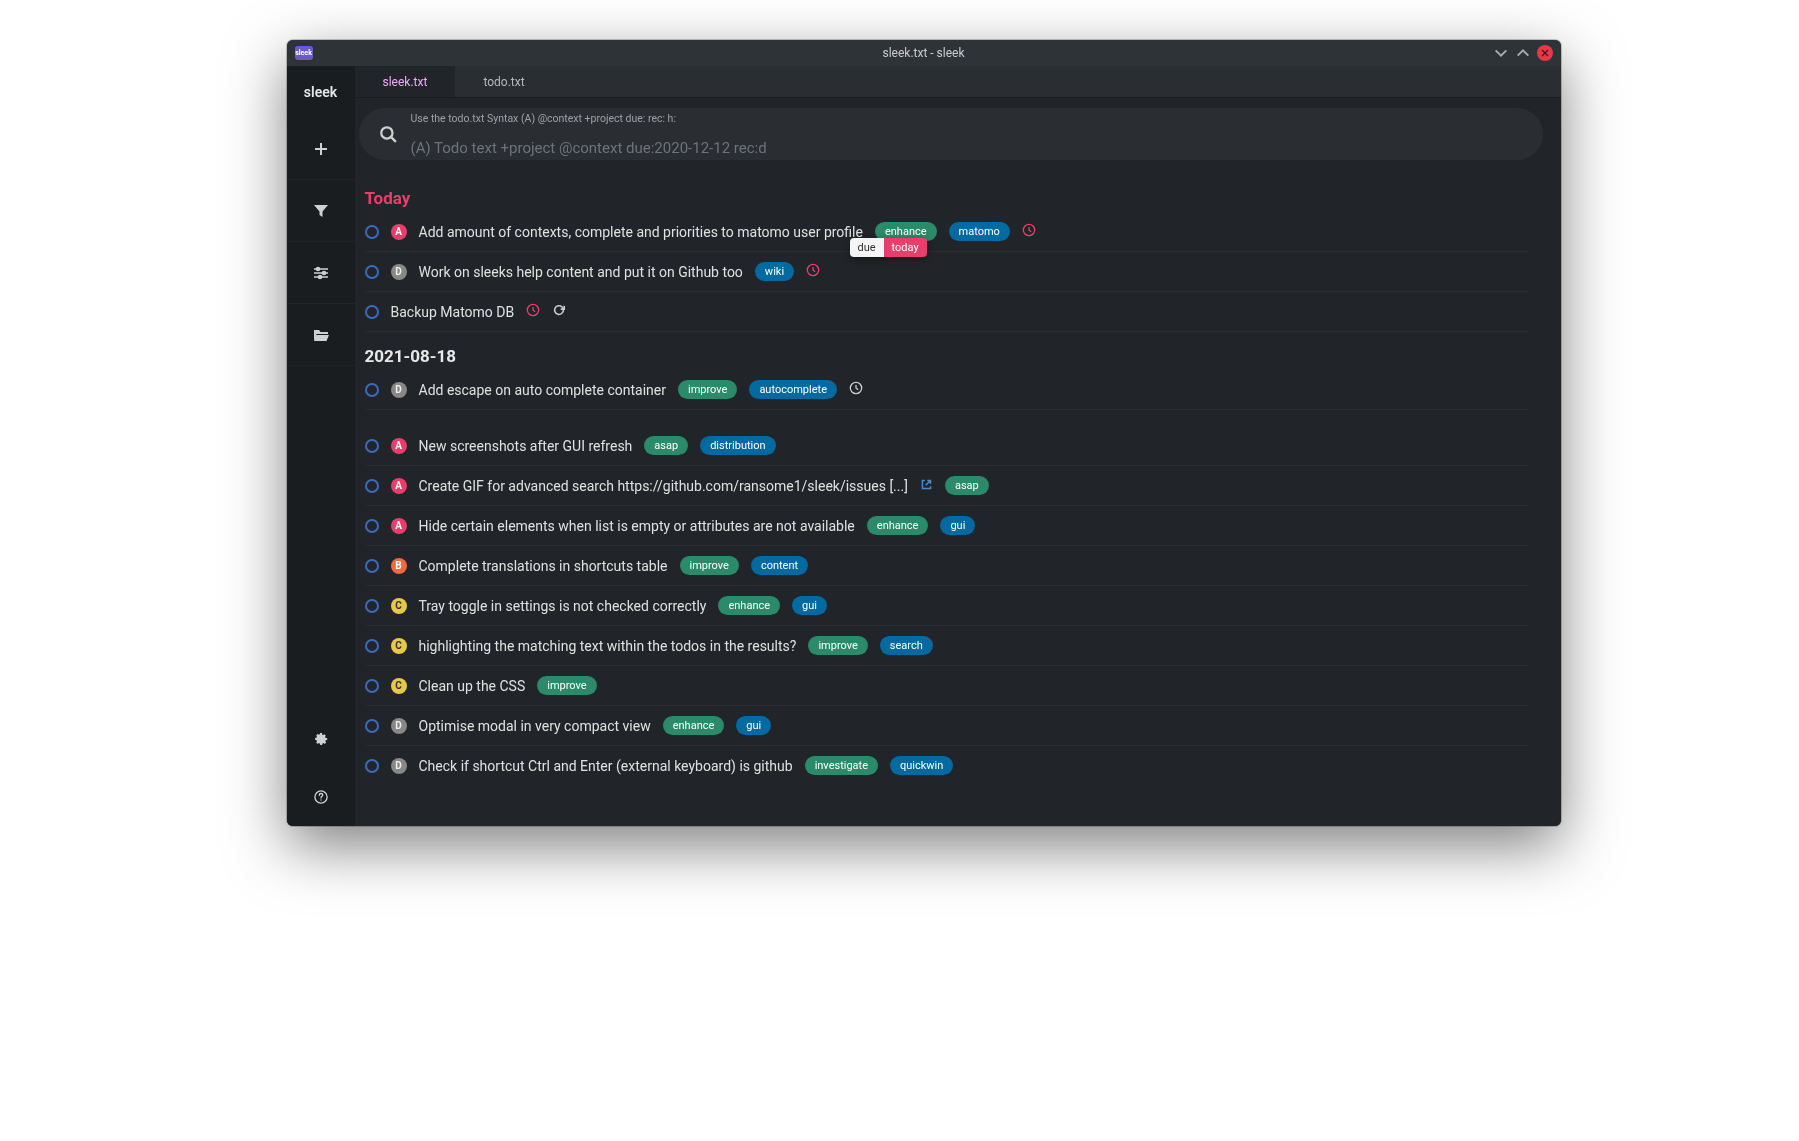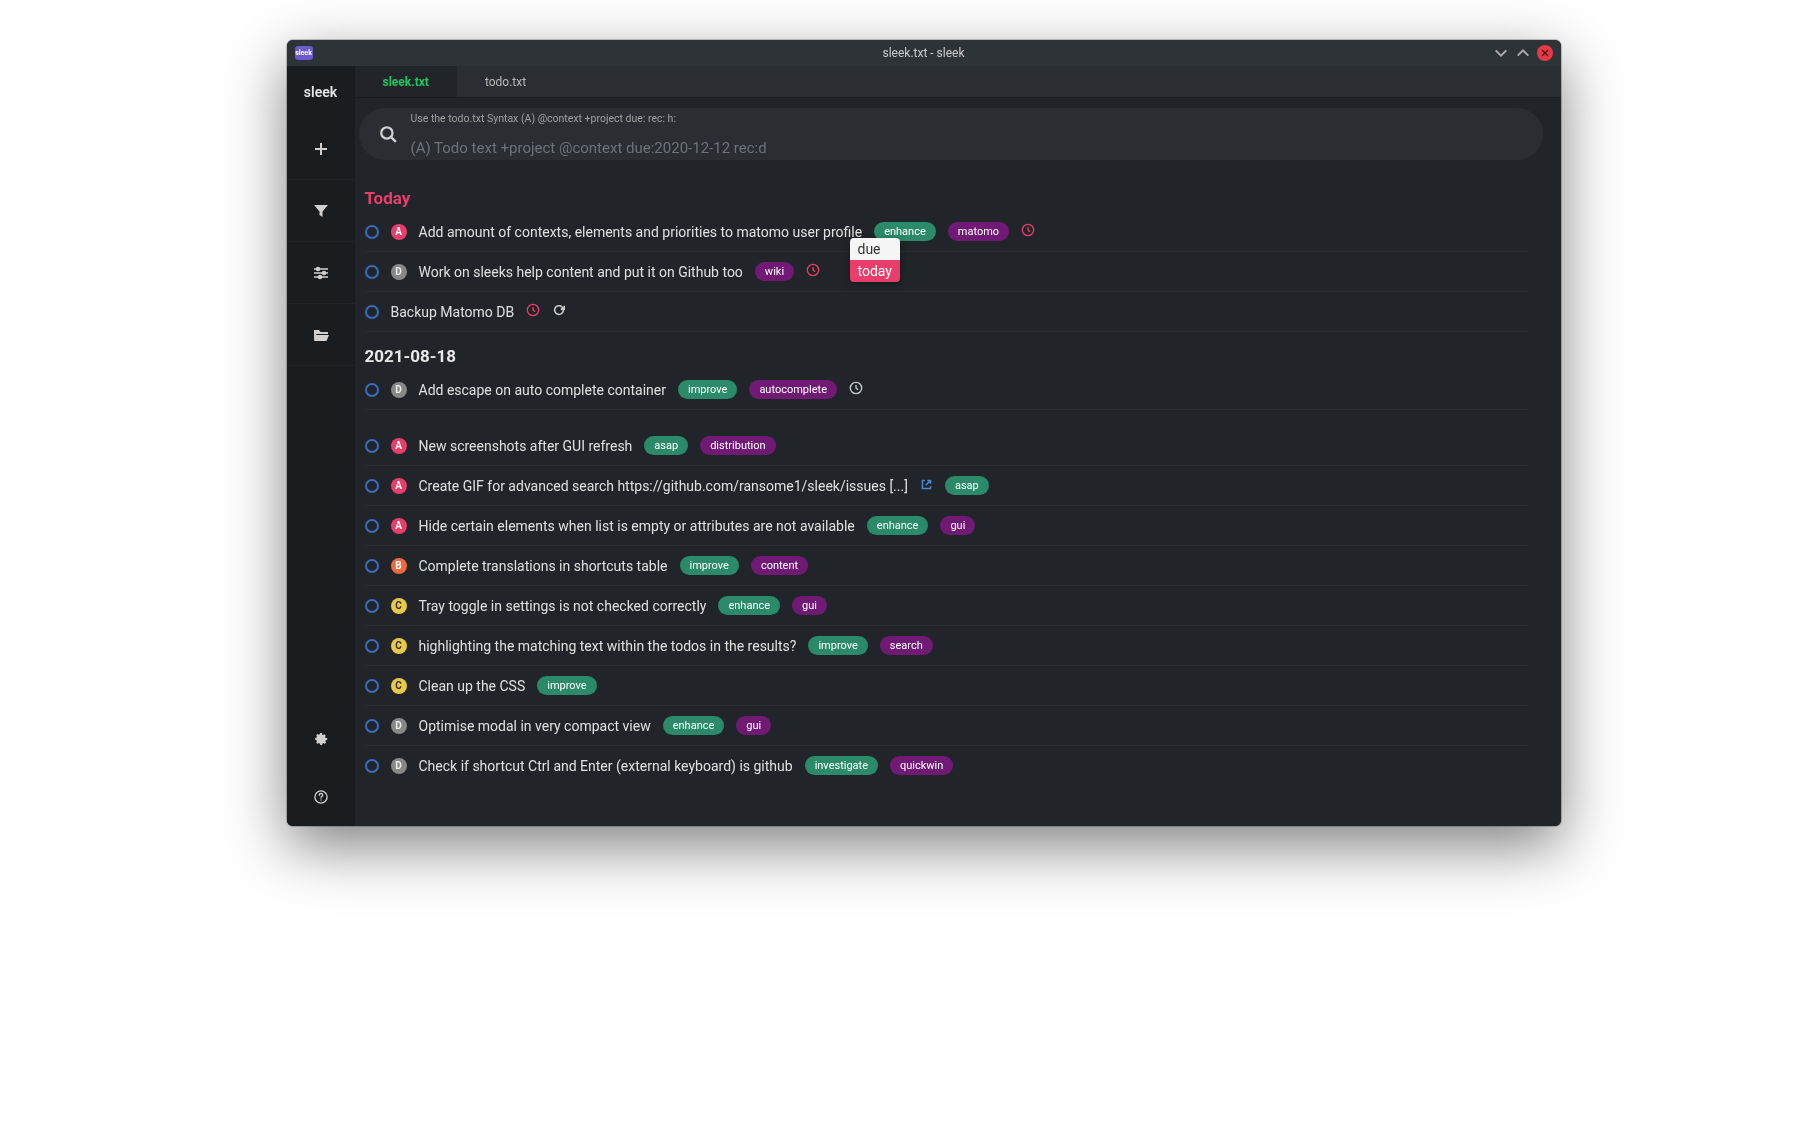--- a/index.html
+++ b/index.html
@@ -103,22 +103,22 @@
 }
 .tab {
   padding: 0 28px;
   display: flex; align-items: center;
   font-size: 12px;
   color: #b8b8b8;
   cursor: pointer;
 }
 .tab.active {
   background: #212529;
-  color: #22c55e;
-  font-weight: 700;
+  color: #f0abfc;
+  font-weight: 400;
 }
 .search-row {
   padding: 10px 18px 10px 4px;
   display: flex;
   align-items: center;
 }
 .search-box {
   flex:1;
   background: #2a2e33;
   border-radius: 26px;
@@ -175,35 +175,34 @@
 .pri-C { background: #e8c84a; color:#333; }
 .pri-D { background: #888; color:#eee; }
 .todo-text { color: #e0e0e0; font-size: 14px; white-space: nowrap; }
 .tag {
   padding: 3px 10px;
   border-radius: 11px;
   font-size: 11px;
   color: #fff;
 }
 .tag.green { background: #2a8a6a; }
-.tag.purple { background: #701a75; }
+.tag.purple { background: #0369a1; }
 .clock-icon { color: #e83e6b; width:14px; height:14px; }
 .clock-icon.neutral { color: #ccc; }
 .recur-icon { color: #ccc; width:14px; height:14px; }
 .ext-icon { color: #4a8aca; width:13px; height:13px; }
 .due-pill {
   position: absolute;
   top: -14px;
   left: 485px;
   display: flex;
   border-radius: 4px;
   overflow: hidden;
-  font-size: 14px;
+  font-size: 11px;
   box-shadow: 0 2px 6px rgba(0,0,0,0.4);
-  flex-direction: column;
 }
 .due-pill .due-label { background: #f5f5f5; color:#333; padding: 3px 8px; }
 .due-pill .due-value { background: #e83e6b; color:#fff; padding: 3px 8px; position:relative; }
 .due-pill .due-value::after {
   content:''; position:absolute; bottom:-4px; left:50%; transform:translateX(-50%);
   border: 4px solid transparent; border-top-color:#e83e6b; border-bottom:none;
 }
 .hspacer { height: 16px; }
 </style>
 </head>
@@ -290,21 +289,21 @@
             <div class="search-placeholder">(A) Todo text +project @context due:2020-12-12 rec:d</div>
           </div>
         </div>
       </div>
 
       <div class="content" id="content-container">
           <div class="group-header today">Today</div>
           <div class="todo-row">
             <div class="checkbox"></div>
             <div class="priority-badge pri-A">A</div>
-            <span class="todo-text">Add amount of contexts, elements and priorities to matomo user profile</span>
+            <span class="todo-text">Add amount of contexts, complete and priorities to matomo user profile</span>
             <span class="tag green">enhance</span>
             <span class="tag purple">matomo</span>
             <span><svg class="clock-icon" viewBox="0 0 16 16" fill="none" stroke="currentColor" stroke-width="1.5">
                 <circle cx="8" cy="8" r="6.5"></circle>
                 <path d="M8 4.5V8l2.5 2"></path>
               </svg></span>
           </div>
           <div class="todo-row">
             <div class="due-pill">
               <span class="due-label">due</span>

